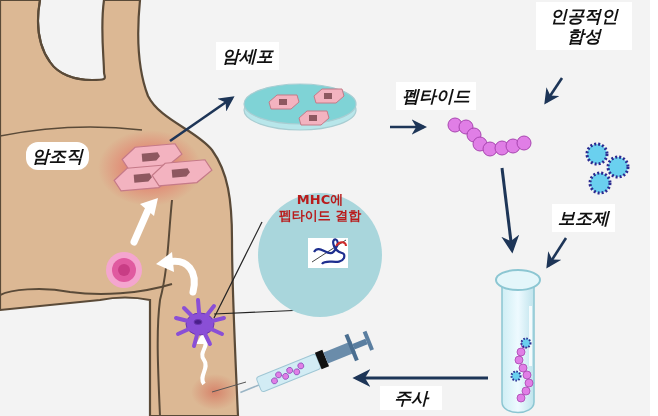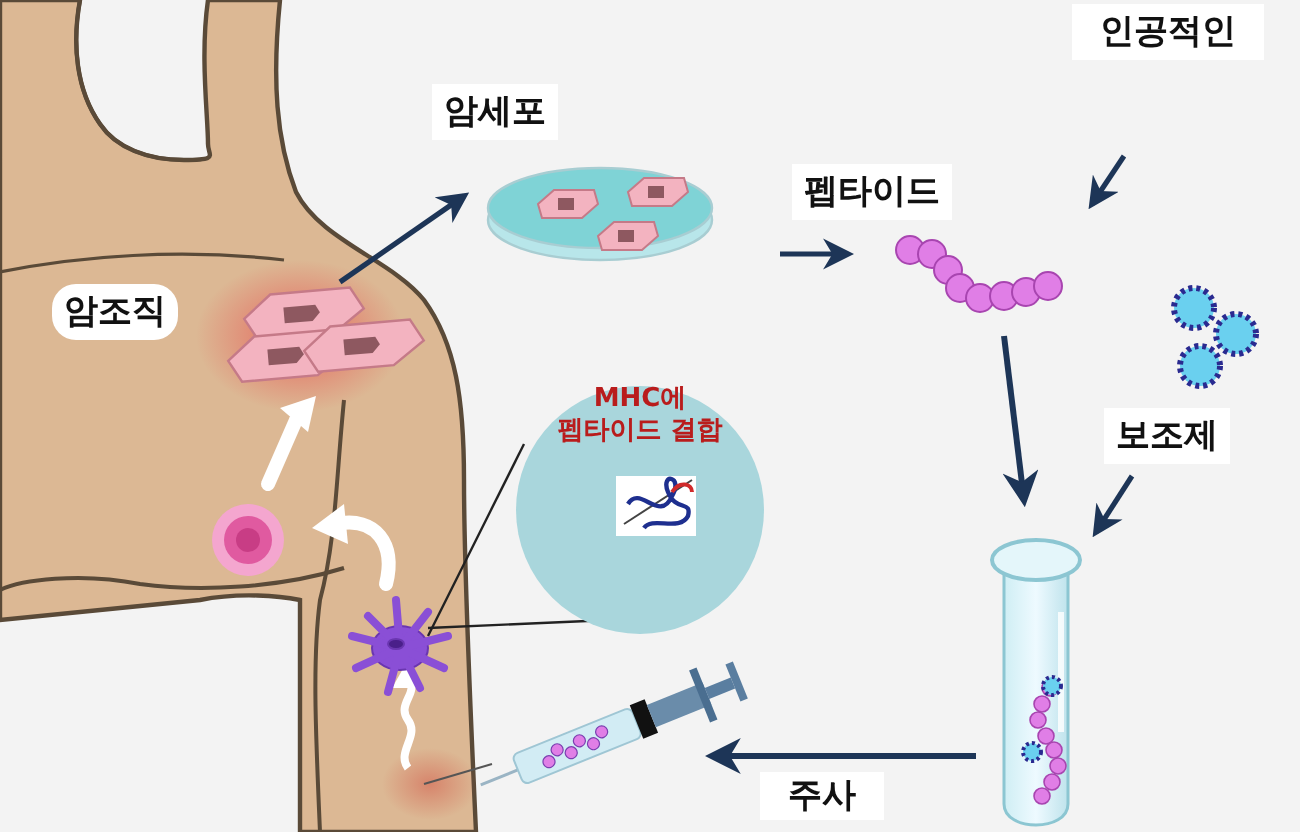--- a/index.html
+++ b/index.html
@@ -2,21 +2,21 @@
 <html><head>
 <meta charset="utf-8">
 <style>
   html, body { margin:0; padding:0; }
   body { width:658px; height:416px; overflow:hidden; background:#f4f4f4; position:relative;
          font-family: "DejaVu Sans", sans-serif; }
   #stage { position:absolute; left:0; top:0; width:658px; height:416px; background:#f3f3f3; }
   #rstrip { position:absolute; left:650px; top:0; width:8px; height:416px; background:#ffffff; }
   svg { position:absolute; left:0; top:0; }
   .lbl { position:absolute; background:#ffffff; color:#111; font-weight:bold; font-size:17px;
-         line-height:20px; text-align:center; padding:4px 6px; white-space:nowrap; }
+         line-height:20px; text-align:center; padding:4px 6px; white-space:nowrap;font-style:italic; }
   .lbl2 { white-space:normal; }
   .mhc { position:absolute; color:#b91c1c; font-weight:bold; font-size:13px; text-align:center; line-height:16px; }
 </style>
 </head>
 <body>
 
 <div id="stage">
 
 <svg width="658" height="416" viewBox="0 0 658 416">
   <defs>
@@ -178,20 +178,21 @@
     <path d="M488,378 L356,378" stroke-width="3" marker-end="url(#ah)"></path>
   </g>
 </svg>
 
 <div class="lbl" style="left:26px;top:142px;border-radius:12px;">암조직</div>
 <div class="lbl" style="left:216px;top:42px;">암세포</div>
 <div class="lbl" style="left:396px;top:82px;">펩타이드</div>
 
 <div class="lbl lbl2" style="left:536px;top:2px;width:92px;padding:4px 2px;">
   <div>인공적인</div>
+  <div>합성</div>
 </div>
 
 <div class="lbl" style="left:552px;top:204px;">보조제</div>
 <div class="lbl" style="left:380px;top:386px;padding:2px 14px;">주사</div>
 
 
 <div class="mhc" style="left:258px;top:192px;width:124px;">
   <div>MHC에</div>
   <div>펩타이드 결합</div>
 </div>

